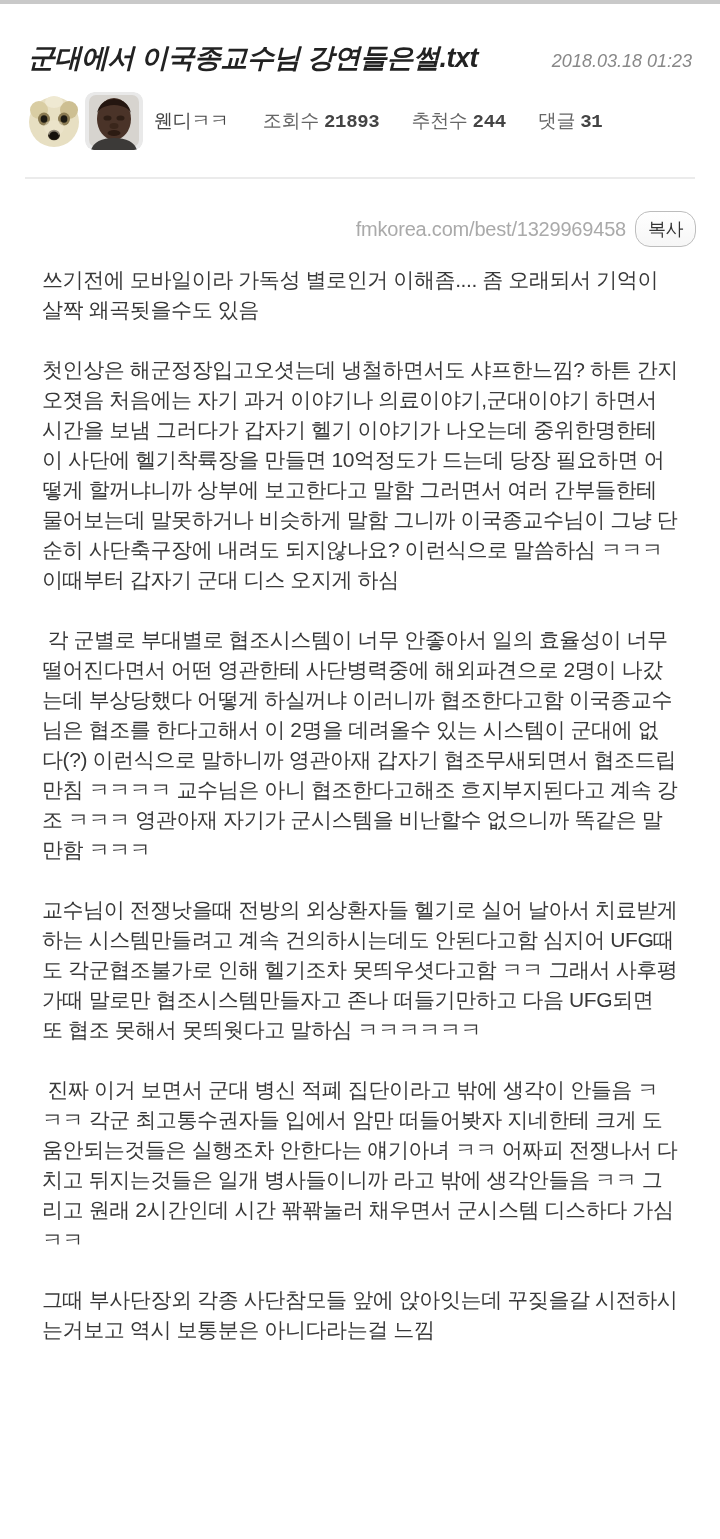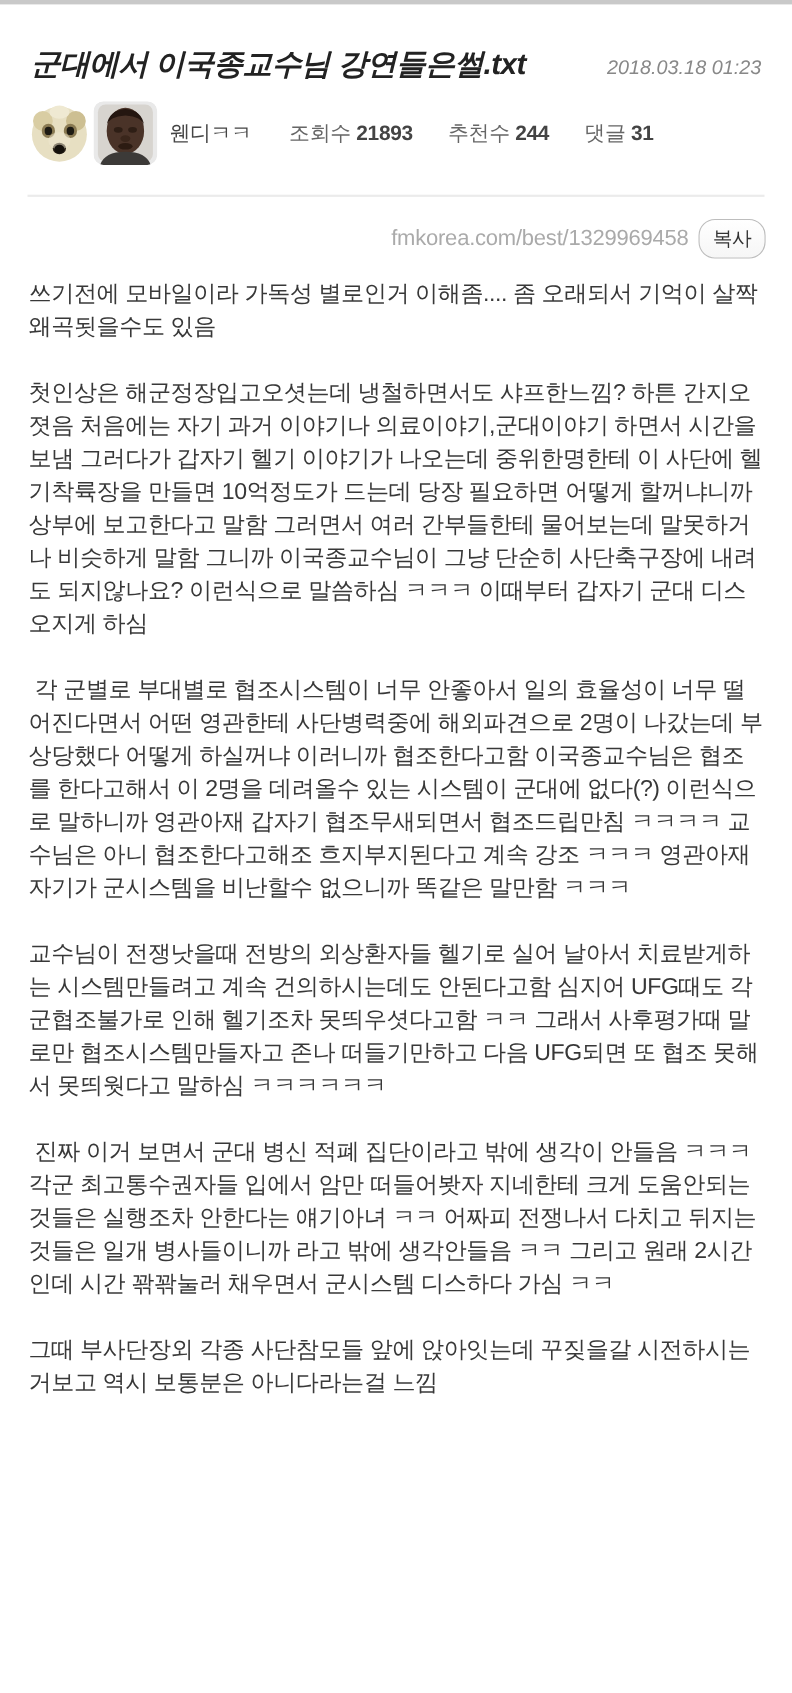--- a/index.html
+++ b/index.html
@@ -37,20 +37,21 @@
     font-size: 18px;
     color: #888888;
     font-weight: normal;
     white-space: nowrap;
   }
   .author-row {
     margin-top: 15px;
     display: flex;
     align-items: center;
     height: 60px;
+    font-family: Liberation Mono, monospace;
   }
   .avatar { flex: 0 0 auto; display: block; }
   .avatar-dog { width: 52px; height: 54px; }
   .avatar-person { width: 58px; height: 58px; margin-left: 5px; border-radius: 9px; overflow: hidden; }
   .nickname {
     margin-left: 11px;
     font-size: 19px;
     color: #444444;
     letter-spacing: -0.3px;
   }
@@ -61,21 +62,21 @@
     gap: 32px;
     justify-content: flex-end;
   }
   .stat { font-size: 19px; color: #666666; letter-spacing: -0.3px; white-space: nowrap; }
   .stat b { color: #444444; font-weight: bold; margin-left: 5px; }
   .divider {
     margin: 26px 25px 0 25px;
     border-top: 2px solid #ebebeb;
   }
   .share-row {
-    margin-top: 20px;
+    margin-top: 32px;
     padding: 0 24px;
     display: flex;
     justify-content: flex-end;
     align-items: center;
   }
   .share-url {
     color: #aaaaaa;
     font-size: 20px;
     letter-spacing: -0.2px;
   }
@@ -91,21 +92,21 @@
     line-height: 1;
     cursor: pointer;
     letter-spacing: -0.5px;
   }
   .post-body { padding: 0 26px 30px 26px; }
   .post-body p {
     font-size: 21px;
     line-height: 30px;
     color: #383838;
     letter-spacing: -0.4px;
-    margin: 30px 0;
+    margin: 30px 16px;
     white-space: pre-wrap;
     word-break: break-all;
   }
   .post-body p:first-child { margin-top: 18px; }
 </style>
 </head>
 <body>
 
 <div class="top-strip"></div>
 

